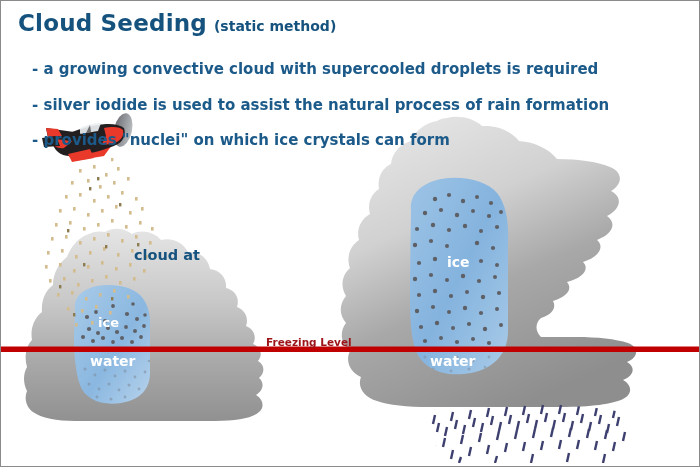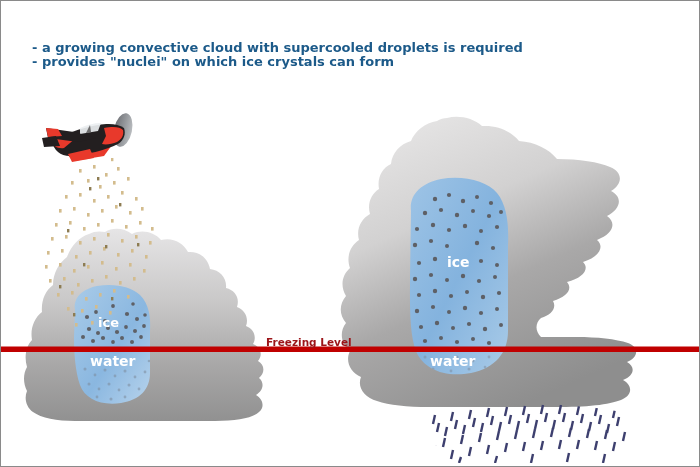--- a/index.html
+++ b/index.html
@@ -7,21 +7,21 @@
        font-family:"DejaVu Sans","Liberation Sans",sans-serif;}
   #frame{position:relative;width:698px;height:465px;
          border:1px solid #8a8a8a;background:#ffffff;overflow:hidden;}
 
   
   #header{position:absolute;left:0;top:0;width:100%;height:105px;}
   #title-row{position:absolute;left:17px;top:9px;white-space:nowrap;}
   #title-main{font-size:23px;font-weight:bold;color:#15527e;letter-spacing:.2px;}
   #title-sub{font-size:14px;font-weight:bold;color:#15527e;margin-left:7px;}
   #bullets{position:absolute;left:31px;top:40px;}
-  .bullet{font-size:13px;font-weight:bold;color:#1c5a89;line-height:13.6px;white-space:nowrap;}
+  .bullet{font-size:15px;font-weight:bold;color:#1c5a89;line-height:13.6px;white-space:nowrap;margin-top:22px;}
 
   
   #stage{position:absolute;left:0;top:0;width:698px;height:465px;}
 
   
   .art-label{position:absolute;white-space:nowrap;font-weight:bold;}
   #label-cloud-seeding-time{left:133px;top:245px;font-size:14.5px;color:#15527e;
       line-height:19px;}
   #label-after-seeding{left:437px;top:133px;font-size:15px;color:#15527e;}
   #label-ice-left{left:97px;top:314px;font-size:13px;color:#ffffff;}
@@ -451,27 +451,32 @@
 
       <path d="M34,38 L56,33 L60,42 L38,46 Z" fill="#e8392b"></path>
     </g>
 
     <g>
       <rect x="0" y="345.5" width="698" height="5.5" fill="#c00000"></rect>
     </g>
   </svg>
 
   <div id="header">
+    <div id="title-row">
+      <span id="title-main">Cloud Seeding</span><span id="title-sub">(static method)</span>
+    </div>
     <div id="bullets">
       <div class="bullet">- a growing convective cloud with supercooled droplets is required</div>
+      <div class="bullet">- silver iodide is used to assist the natural process of rain formation</div>
       <div class="bullet">- provides "nuclei" on which ice crystals can form</div>
     </div>
   </div>
 
   <div class="art-label" id="label-cloud-seeding-time">
+    <div>cloud at</div>
   </div>
   <div class="art-label" id="label-ice-left">ice</div>
   <div class="art-label" id="label-water-left">water</div>
   <div class="art-label" id="label-ice-right">ice</div>
   <div class="art-label" id="label-water-right">water</div>
   <div class="art-label" id="label-freezing">Freezing Level</div>
 
 </div>
 
 </body></html>

